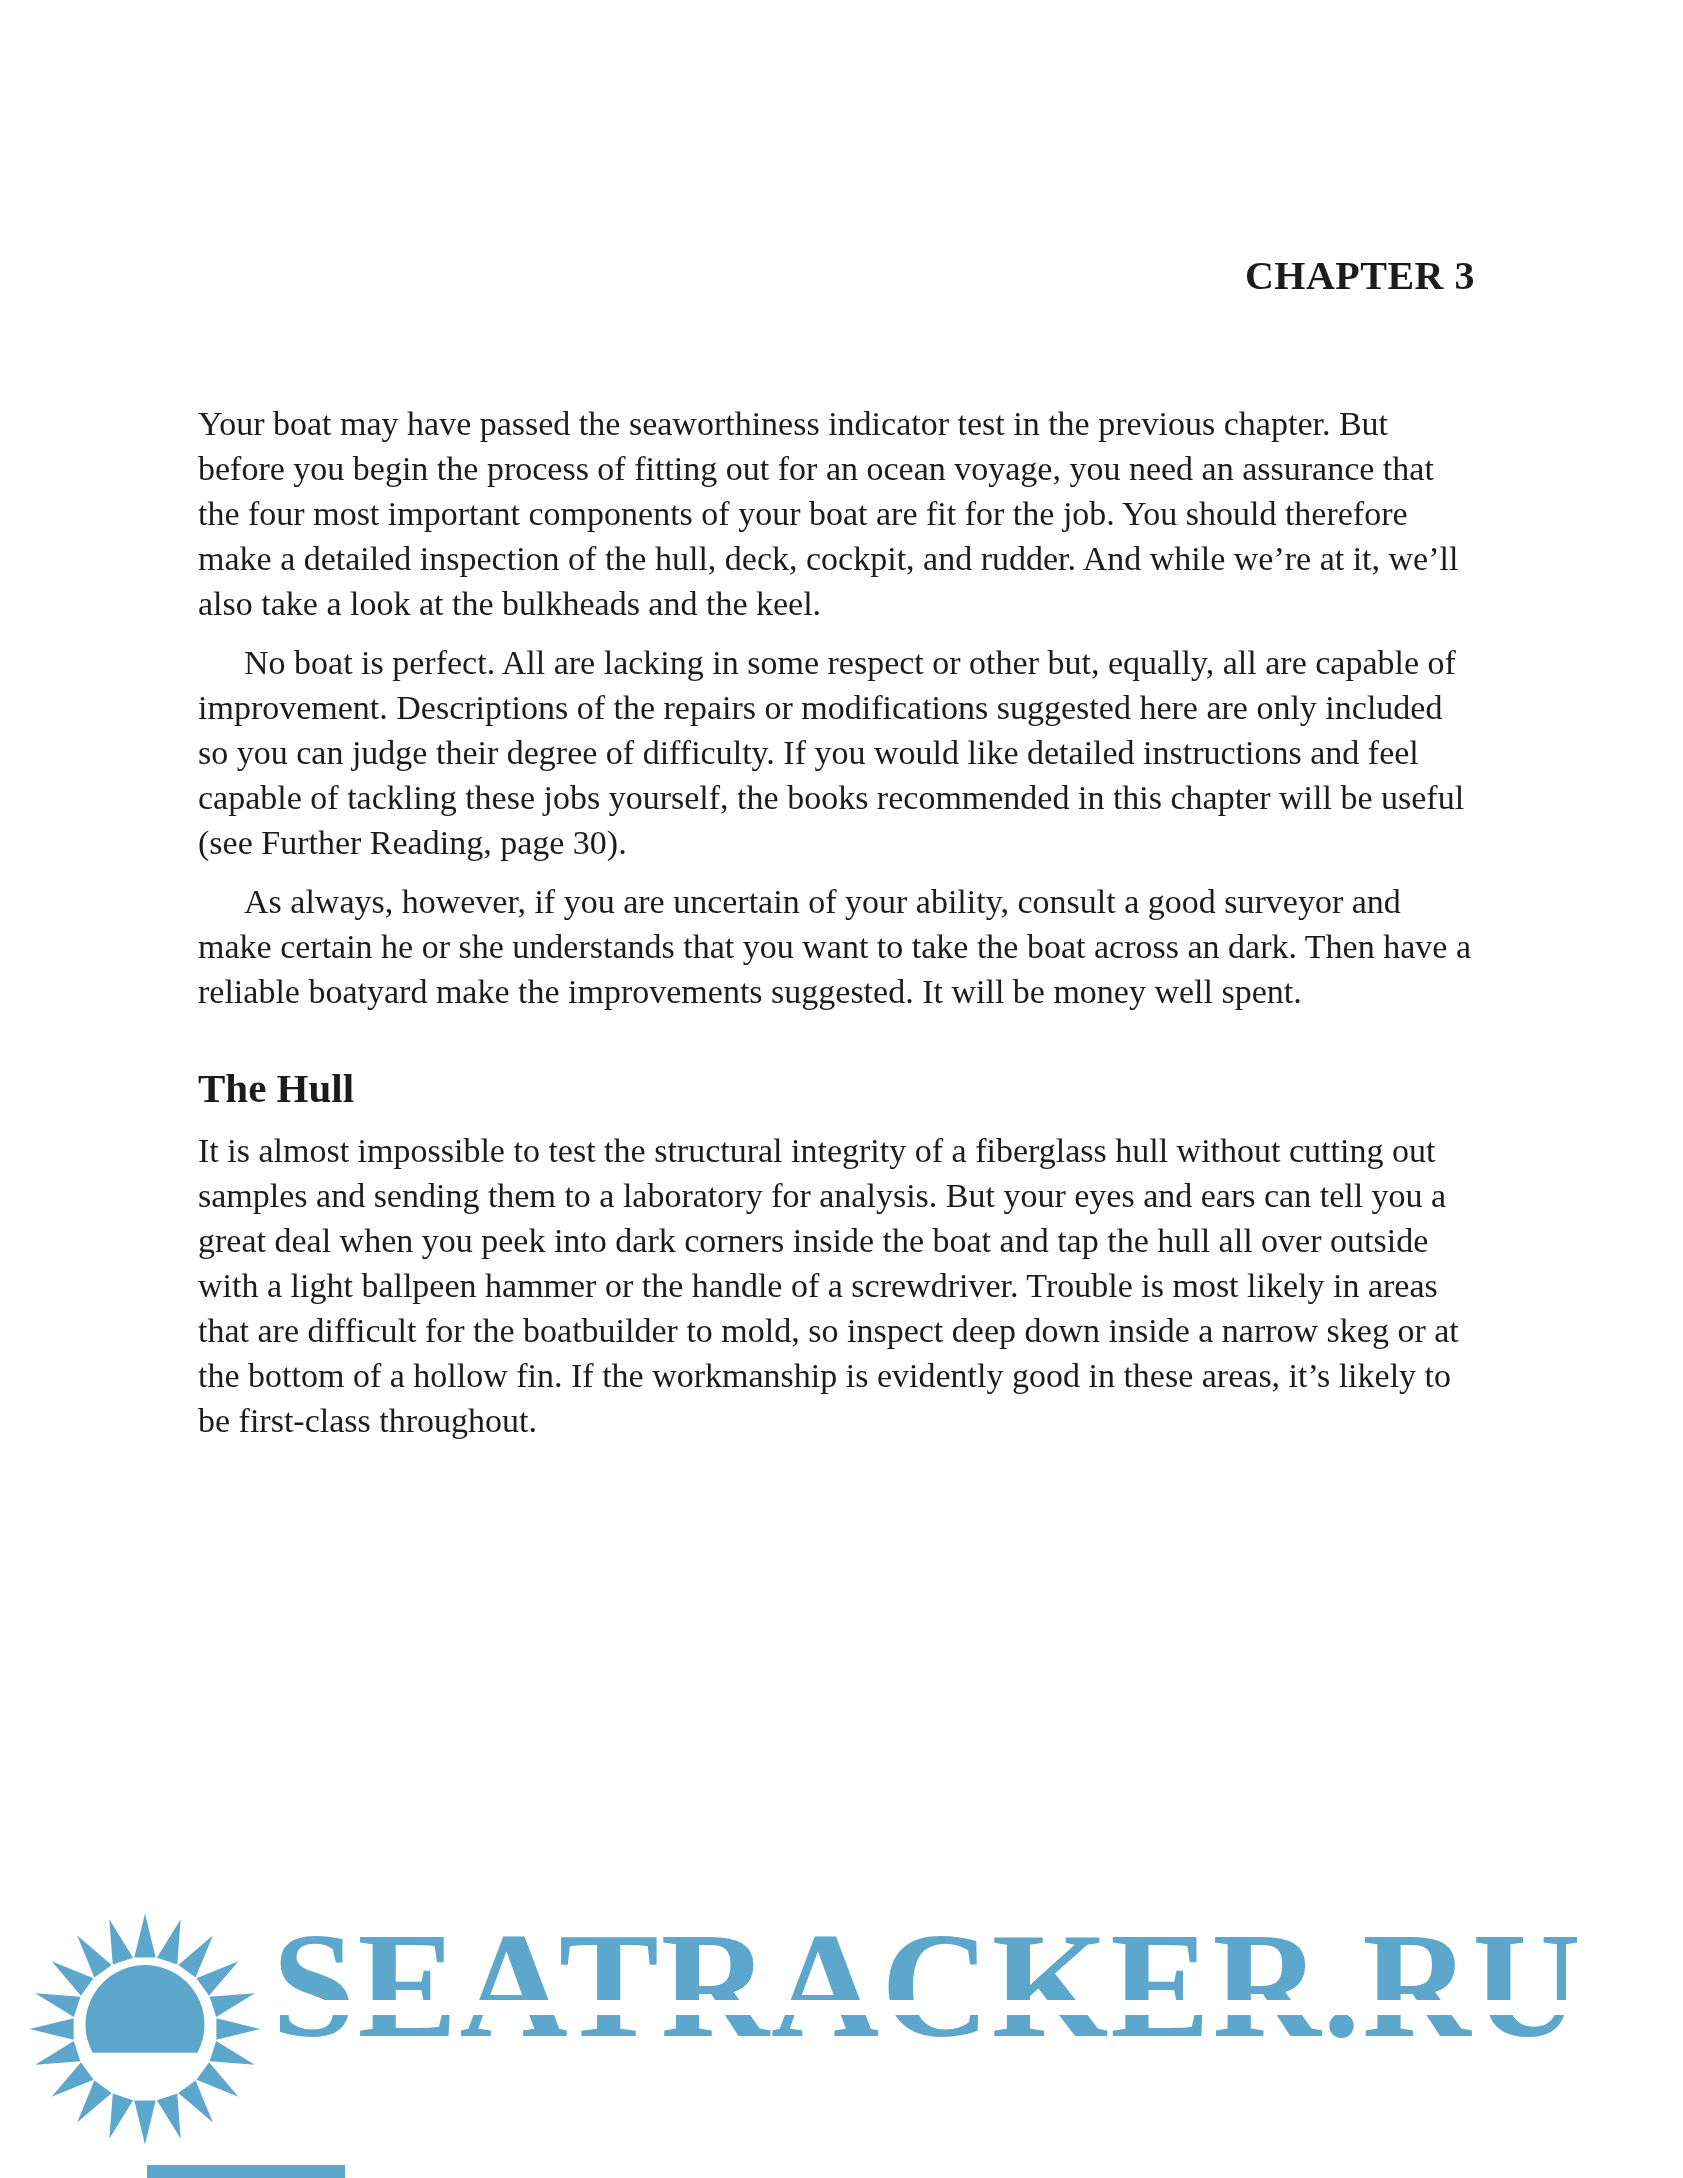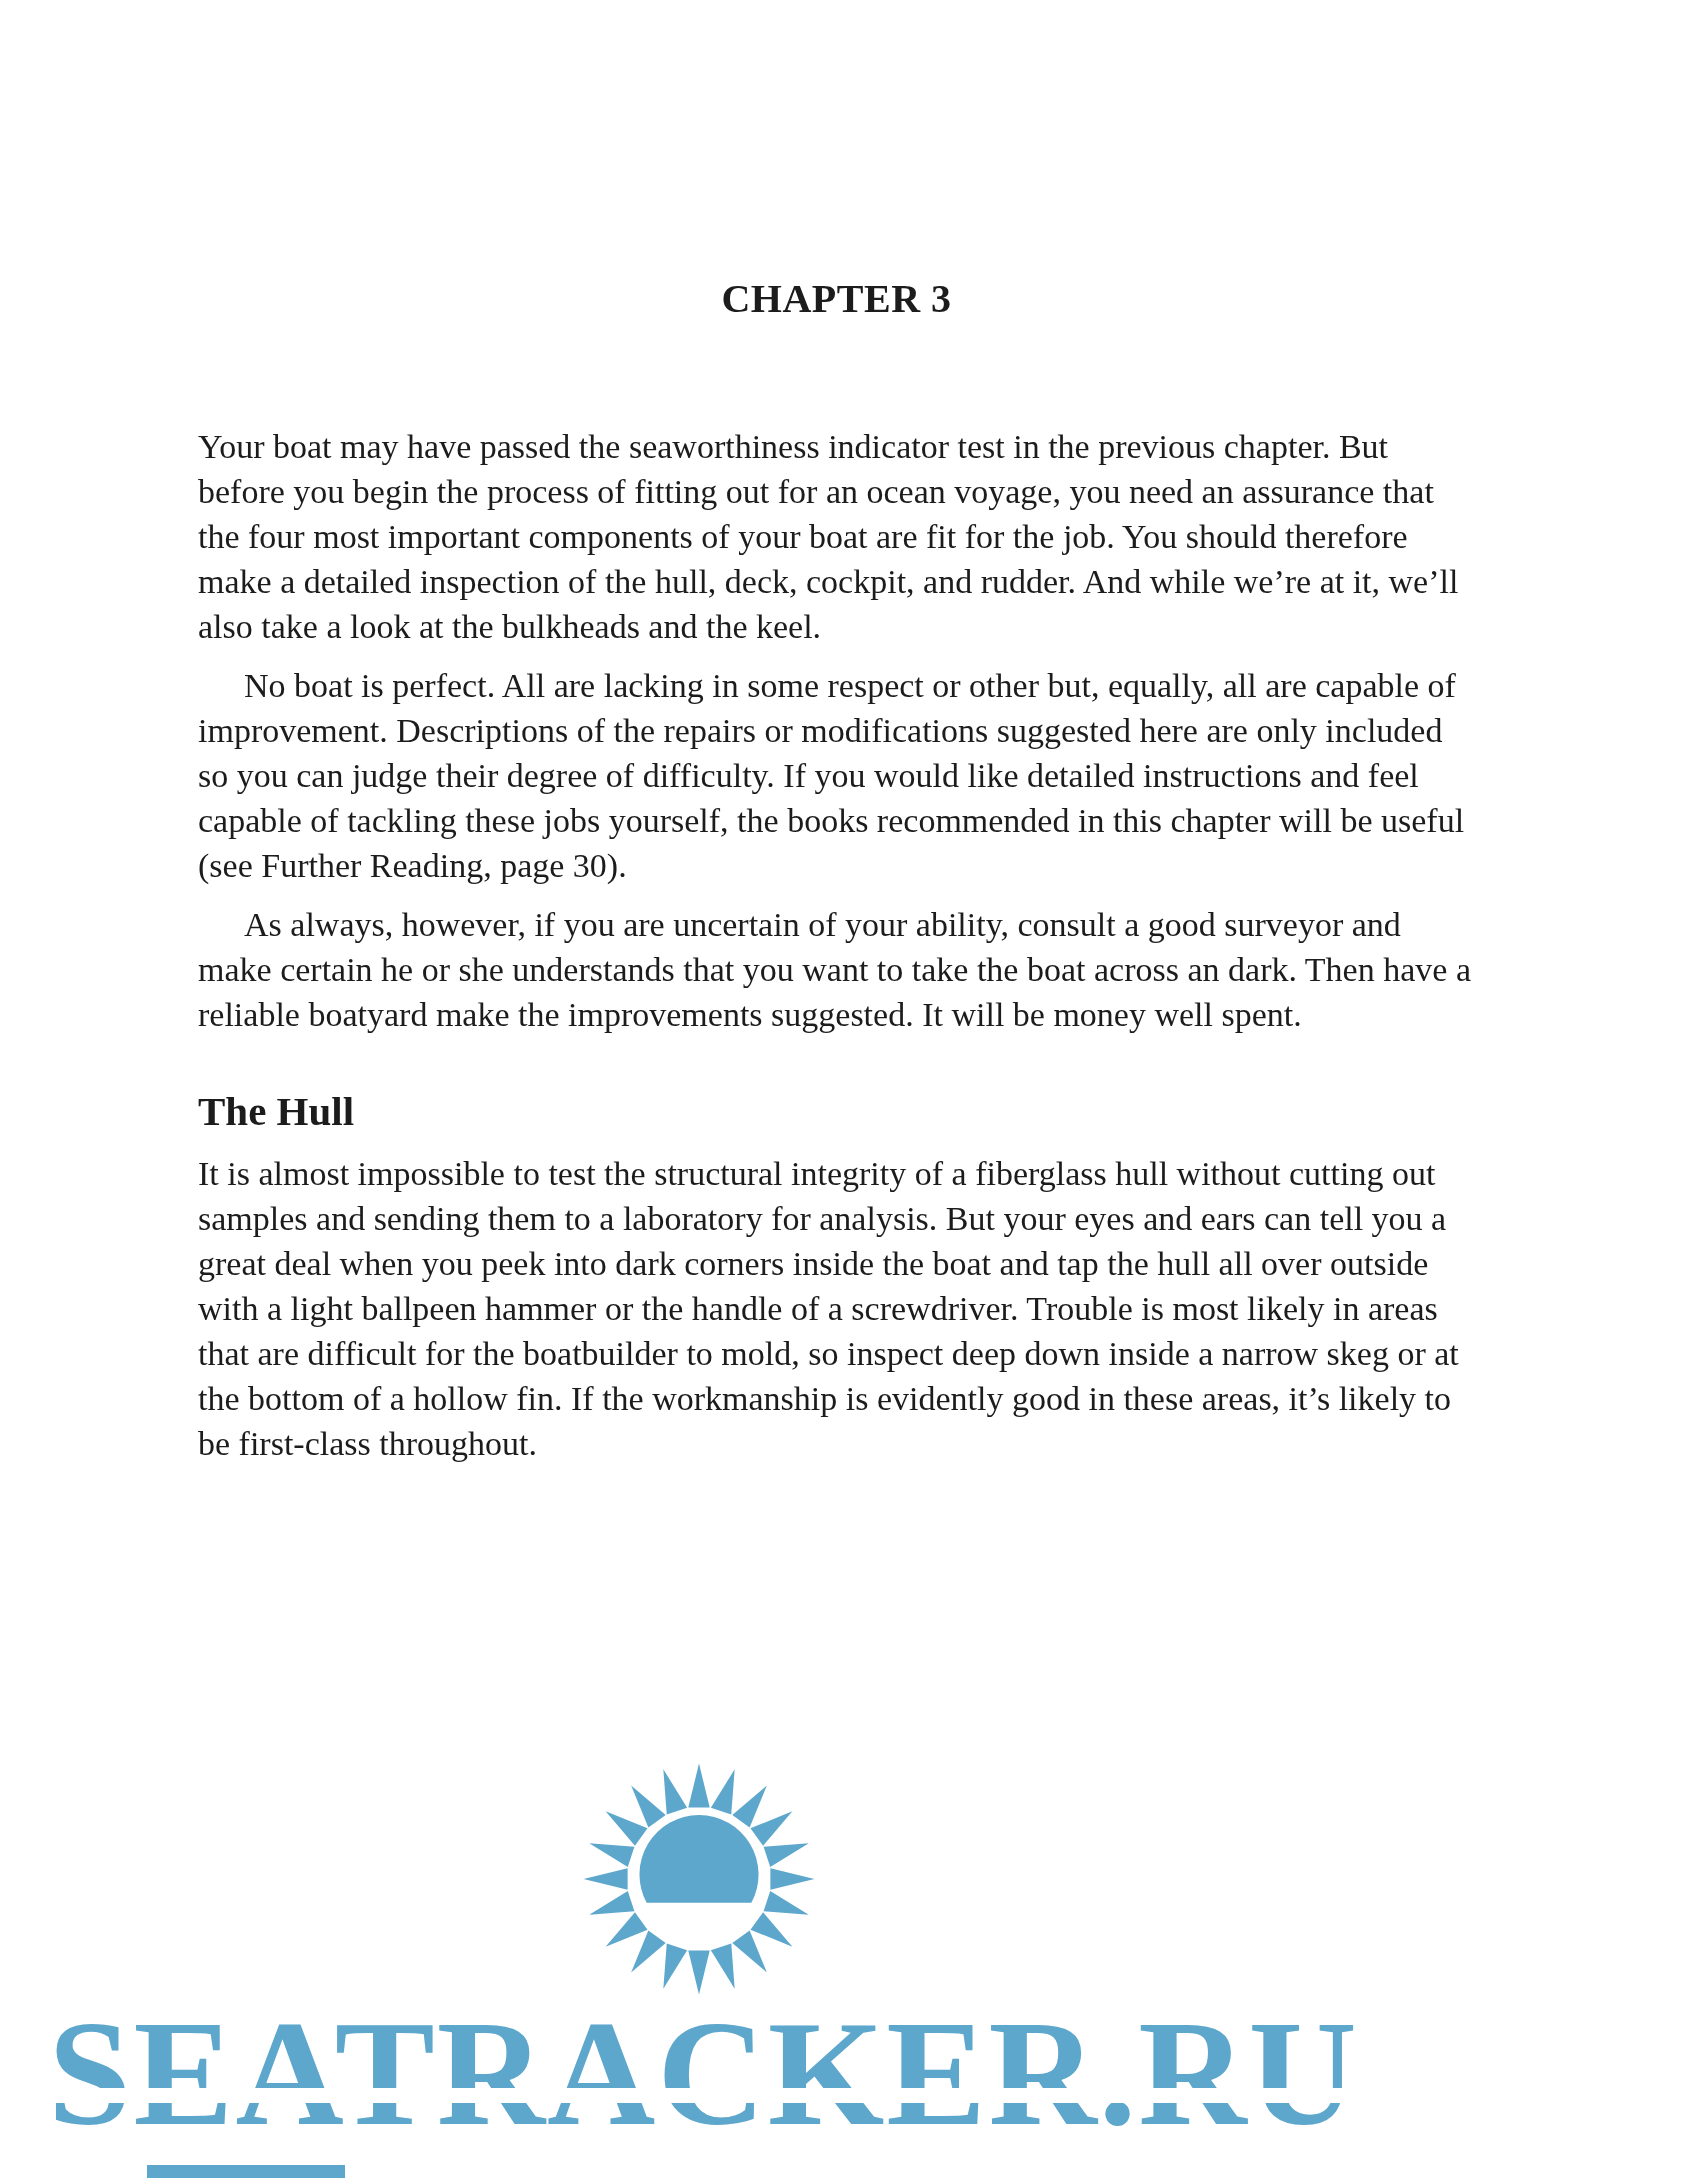--- a/index.html
+++ b/index.html
@@ -15,25 +15,24 @@
     font-family: "Liberation Serif", serif;
     color: #1c1c1c;
   }
   .content {
     position: absolute;
     left: 198px;
     top: 252px;
     width: 1277px;
   }
   .chapter-label {
-    text-align: center;
+    text-align: right;
     font-weight: bold;
     font-size: 40px;
     letter-spacing: 0.5px;
-    margin-top: 23px;
   }
   .chapter-title {
     text-align: center;
     font-weight: bold;
     font-size: 54px;
     margin: 8px 0 0 0;
   }
   .body-text {
     margin-top: 102px;
   }
@@ -47,25 +46,24 @@
     text-indent: 46px;
   }
   h2.section-heading {
     font-size: 41px;
     font-weight: bold;
     margin: 50px 0 16px 0;
   }
   
   .watermark {
     position: absolute;
-    left: 40px;
+    left: 26px;
     bottom: 30px;
     display: flex;
-    align-items: center;
-    flex-direction: column;
+    align-items: flex-start;
   }
   .sun {
     width: 238px;
     height: 238px;
     flex: none;
   }
   .wm-text {
     position: relative;
     margin-left: 8px;
     font-family: "Liberation Serif", serif;

